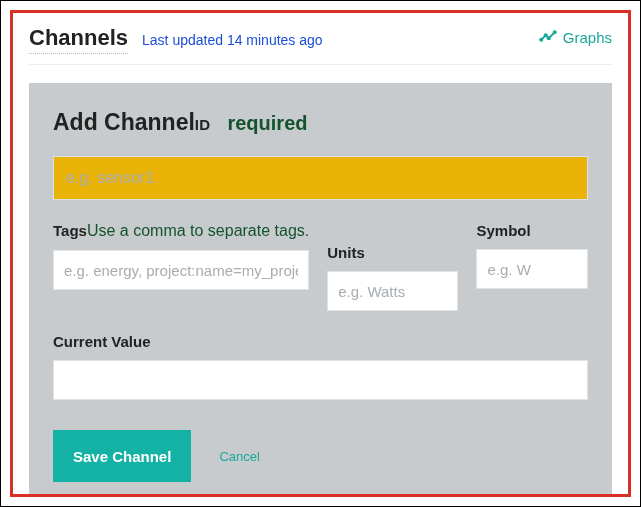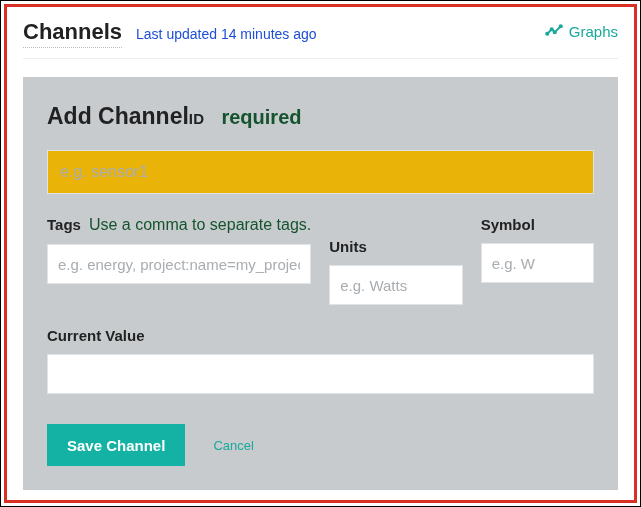--- a/index.html
+++ b/index.html
@@ -7,21 +7,21 @@
       font-family: -apple-system, BlinkMacSystemFont, "Segoe UI", Helvetica, Arial, sans-serif;
       background: #fff;
       width: 641px;
       height: 507px;
       overflow: hidden;
     }
     .outer-border {
       border: 1px solid #000;
       width: 641px;
       height: 507px;
-      padding: 3px;
+      padding: 9px;
     }
     .red-border {
       border: 3px solid #d93025;
       width: 100%;
       height: 100%;
       padding: 12px 16px;
       overflow: hidden;
     }
     .header-row {
       display: flex;
@@ -106,21 +106,20 @@
     .col {
       display: flex;
       flex-direction: column;
     }
     .col-tags { flex: 1.9; }
     .col-units { flex: 1; margin-top: 22px; }
     .col-symbol { flex: 0.85; }
     .field-label-row {
       display: flex;
       align-items: baseline;
-      gap: 8px;
       margin-bottom: 10px;
       white-space: nowrap;
     }
     .field-label {
       font-size: 15px;
       font-weight: 600;
       color: #222;
     }
     .field-hint {
       font-size: 16px;
@@ -159,21 +158,21 @@
     .actions {
       display: flex;
       align-items: center;
       gap: 28px;
       margin-top: 30px;
     }
     .btn-save {
       background: #14b2a4;
       color: #fff;
       border: none;
-      height: 42px;
+      height: 52px;
       padding: 0 20px;
       font-size: 15px;
       font-weight: 600;
       cursor: pointer;
     }
     .btn-cancel {
       background: none;
       border: none;
       color: #1aa99b;
       font-size: 13px;

